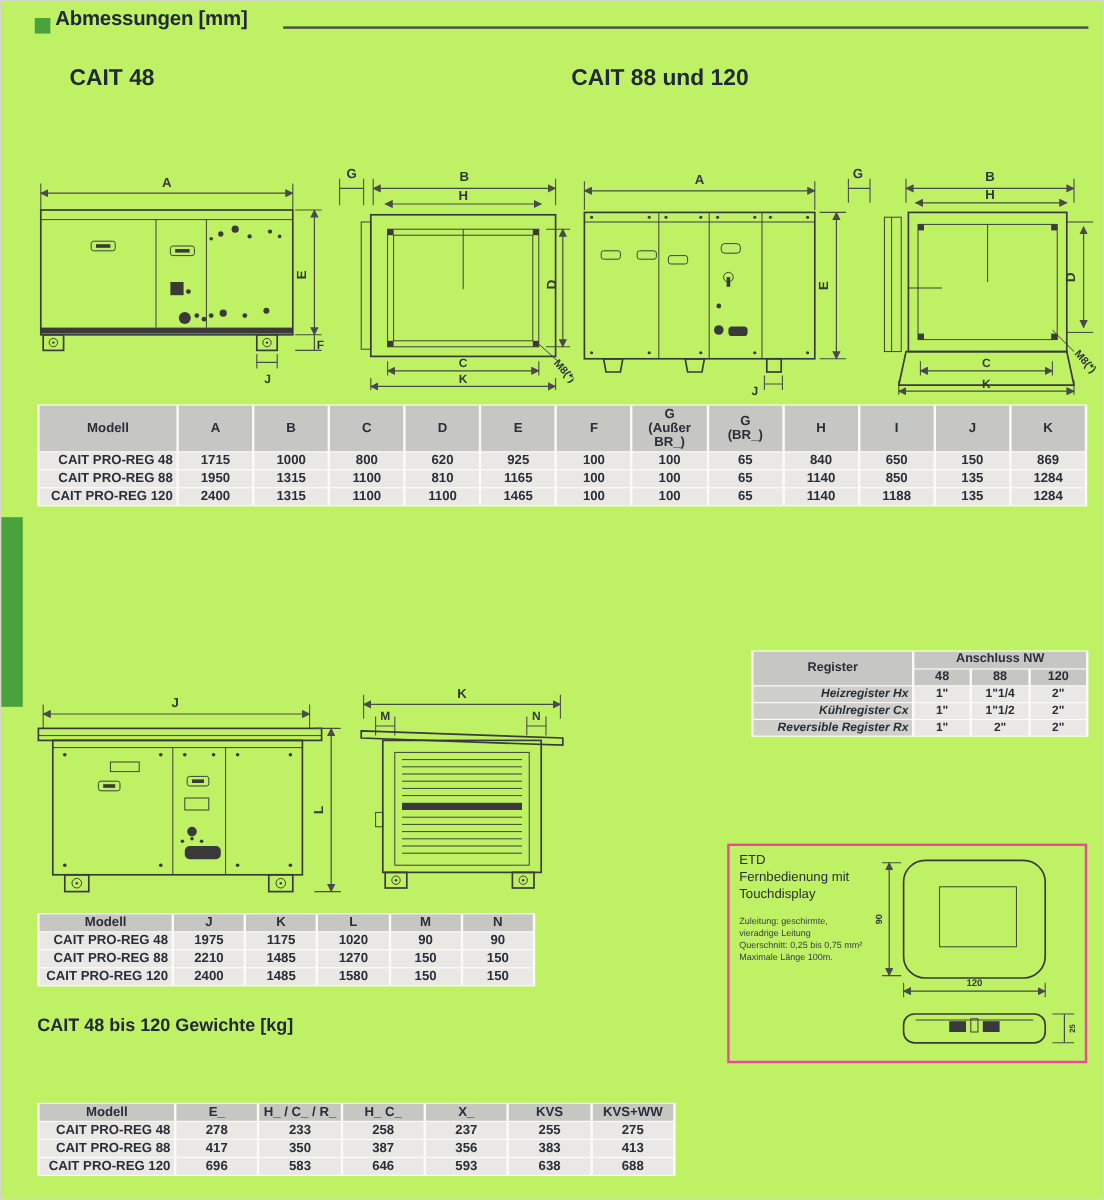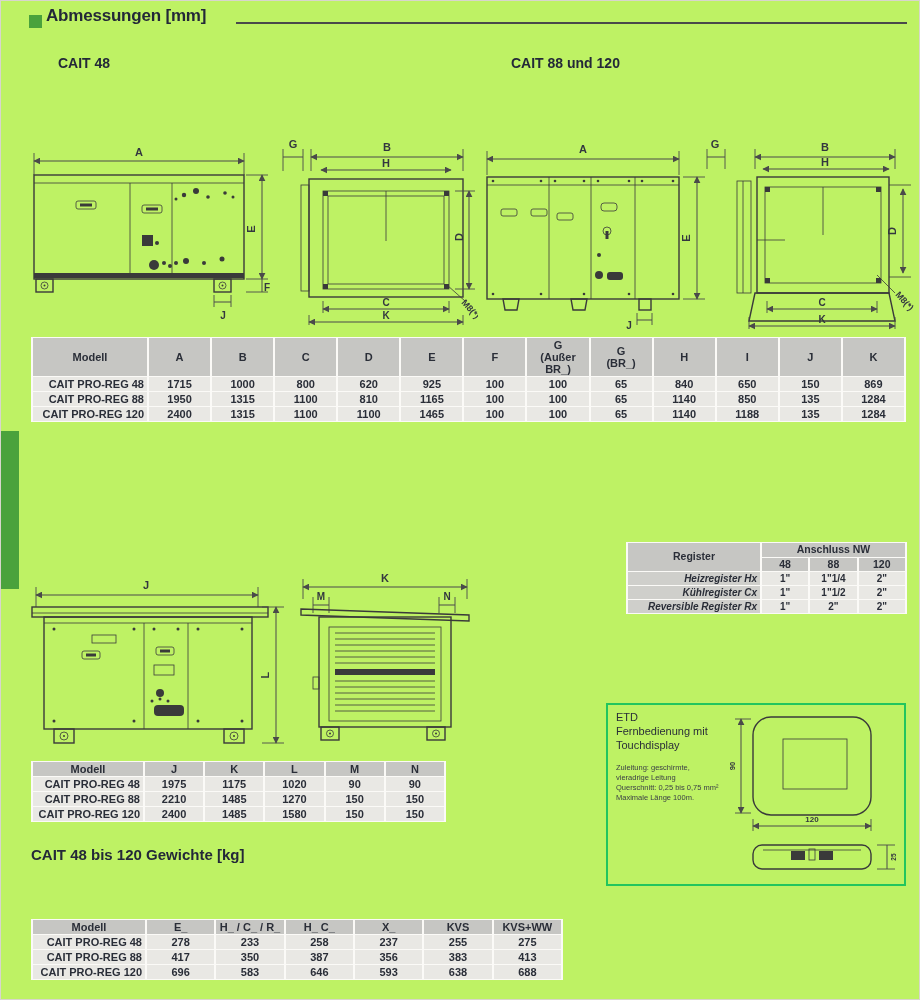--- a/index.html
+++ b/index.html
@@ -3,21 +3,21 @@
 <meta charset="utf-8">
 <style>
   html,body{margin:0;padding:0;background:#ffffff;}
   #page{position:relative;width:920px;height:1000px;background:#bef264;
         font-family:"Liberation Sans",sans-serif;color:#232838;overflow:hidden;
         border:1px solid #d8d5cd;box-sizing:border-box;}
   .abs{position:absolute;}
   .hdr-square{left:28px;top:14px;width:13px;height:13px;background:#4aa23c;}
   .hdr-title{left:45px;top:5px;font-size:17px;font-weight:bold;letter-spacing:-0.2px;}
   .hdr-rule{left:235px;top:21px;width:671px;height:2px;background:#4a4a4a;}
-  .sub{font-size:14px;font-weight:bold;}
+  .sub{font-size:19px;font-weight:bold;}
   .sec{font-size:15px;font-weight:bold;}
   .pre{white-space:pre-line;}
   .greenbar{left:0;top:430px;width:18px;height:158px;background:#4aa23c;}
 
   table{border-collapse:separate;border-spacing:2px 1px;table-layout:fixed;background:#fbfaf7;}
   th{background:#c6c6c3;color:#2a2e38;font-size:11px;font-weight:bold;
      text-align:center;vertical-align:middle;padding:1px 2px;white-space:pre-line;line-height:1.1;}
   td{background:#e9e8e4;color:#2a2e38;font-size:11px;font-weight:600;
      text-align:center;padding:0 3px;line-height:14px;white-space:nowrap;overflow:hidden;}
   td:first-child{text-align:right;font-weight:bold;}
@@ -27,21 +27,21 @@
 
   svg text{font-family:"Liberation Sans",sans-serif;font-size:11px;font-weight:600;fill:#33373f;}
   .f10{font-size:10px;} .f9{font-size:9px;} .f8{font-size:8px;} .f7{font-size:7.5px;} .f65{font-size:6.5px;}
   .dim{stroke:#4a4a4a;stroke-width:1;fill:none;marker-start:url(#arr);marker-end:url(#arr);}
   .dims{stroke:#4a4a4a;stroke-width:1;fill:none;}
   .tick{stroke:#4a4a4a;stroke-width:0.9;}
   .ol{fill:none;stroke:#3a3a3a;stroke-width:1.4;}
   .tl{fill:none;stroke:#3a3a3a;stroke-width:0.8;}
   .fd{fill:#3a3a3a;stroke:none;}
 
-  .etd-box{left:605px;top:702px;width:300px;height:183px;border:2px solid #22c55e;box-sizing:border-box;}
+  .etd-box{left:605px;top:702px;width:300px;height:183px;border:2px solid #ec4899;box-sizing:border-box;}
   .etd-title{left:8px;top:6px;width:120px;font-size:11px;line-height:1.25;color:#2a2e38;}
   .etd-note{left:8px;top:58px;width:118px;font-size:7.5px;line-height:1.35;color:#3a3e46;}
 </style>
 </head>
 <body>
 
 <svg width="0" height="0" style="position:absolute">
   <defs>
     <marker id="arr" viewBox="0 0 10 10" refX="9" refY="5" markerWidth="7" markerHeight="7" orient="auto-start-reverse">
       <path d="M0,0 L10,5 L0,10 z" fill="#4a4a4a"></path>
@@ -49,21 +49,21 @@
   </defs>
 </svg>
 
 <div id="page">
 
   <div class="abs hdr-square"></div>
   <div class="abs hdr-title">Abmessungen [mm]</div>
   <div class="abs hdr-rule"></div>
 
   <div class="abs sub" style="left:57px;top:54px">CAIT 48</div>
-  <div class="abs sub" style="left:510px;top:54px">CAIT 88 und 120</div>
+  <div class="abs sub" style="left:475px;top:54px">CAIT 88 und 120</div>
 
   <svg class="abs" style="left:25px;top:138px" width="245" height="185">
     <line class="tick" x1="8" y1="14" x2="8" y2="36"></line>
       <line class="tick" x1="218" y1="14" x2="218" y2="36"></line>
     <line class="dim" x1="8" y1="22" x2="218" y2="22"></line>
     <text x="113" y="17" text-anchor="middle">A</text>
     <rect class="ol" x="8" y="36" width="210" height="104"></rect>
     <line class="tl" x1="8" y1="44" x2="218" y2="44"></line>
     <line class="tl" x1="104" y1="44" x2="104" y2="134"></line>
       <line class="tl" x1="146" y1="44" x2="146" y2="134"></line>

